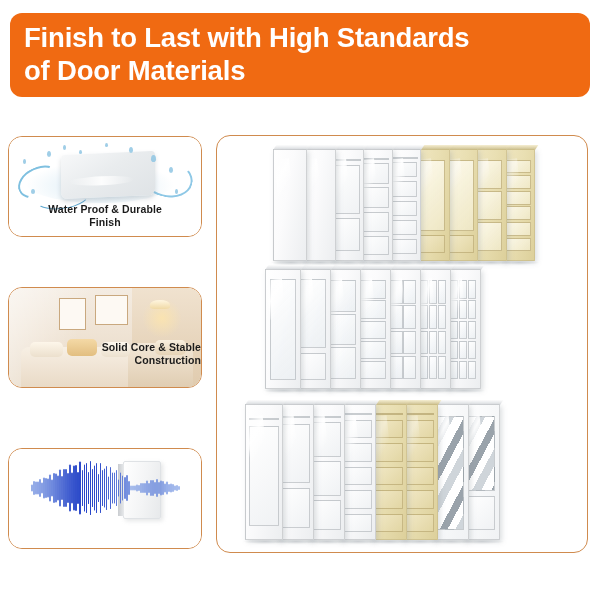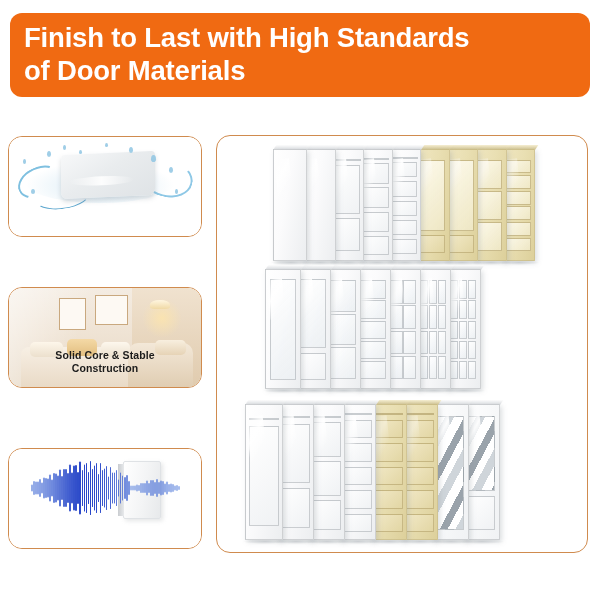--- a/index.html
+++ b/index.html
@@ -29,21 +29,21 @@
   #feature-card-0{top:136px;height:101px;}
   #feature-card-1{top:287px;height:101px;}
   #feature-card-2{top:448px;height:101px;}
 
   .card-art{position:absolute;inset:0;overflow:hidden;border-radius:12px;}
   .card-caption{
     position:absolute;left:0;right:0;bottom:7px;
     text-align:center;font-size:10.5px;line-height:13px;
     color:#1b1b1b;font-weight:600;white-space:pre-line;letter-spacing:.1px;
   }
-  #feature-card-1 .card-caption{bottom:12px;}
+  #feature-card-1 .card-caption{bottom:20px;text-align:right;}
 
   
   .wp-bg{position:absolute;inset:0;background:#ffffff;}
   .wp-panel{
     position:absolute;left:52px;top:16px;width:94px;height:44px;
     background:linear-gradient(150deg,#f7f8f9 0%,#e9ecee 45%,#dfe3e6 100%);
     border-radius:4px 4px 6px 6px;
     box-shadow:0 3px 5px rgba(120,130,140,.28);
     transform:skewY(-2.5deg);
   }
@@ -187,20 +187,22 @@
     <div class="drop" style="left:54px;top:8px;width:3px;height:5px;"></div>
     <div class="drop" style="left:70px;top:13px;width:3px;height:4px;"></div>
     <div class="drop" style="left:120px;top:10px;width:4px;height:6px;"></div>
     <div class="drop" style="left:142px;top:18px;width:5px;height:7px;"></div>
     <div class="drop" style="left:160px;top:30px;width:4px;height:6px;"></div>
     <div class="drop" style="left:22px;top:52px;width:4px;height:5px;"></div>
     <div class="drop" style="left:166px;top:52px;width:3px;height:5px;"></div>
     <div class="drop" style="left:96px;top:6px;width:3px;height:4px;"></div>
     <div class="drop" style="left:14px;top:22px;width:3px;height:5px;"></div>
   </div>
+  <div class="card-caption">Water Proof &amp; Durable
+Finish</div>
 </div>
 
 <div class="feature-card" id="feature-card-1">
   <div class="card-art">
     <div class="room"></div>
     <div class="room-wall-strip"></div>
     <div class="lamp-glow"></div>
     <div class="lamp"></div>
     <div class="frame" style="left:26%;top:10%;width:13%;height:30%;"></div>
     <div class="frame" style="left:45%;top:7%;width:16%;height:28%;"></div>

